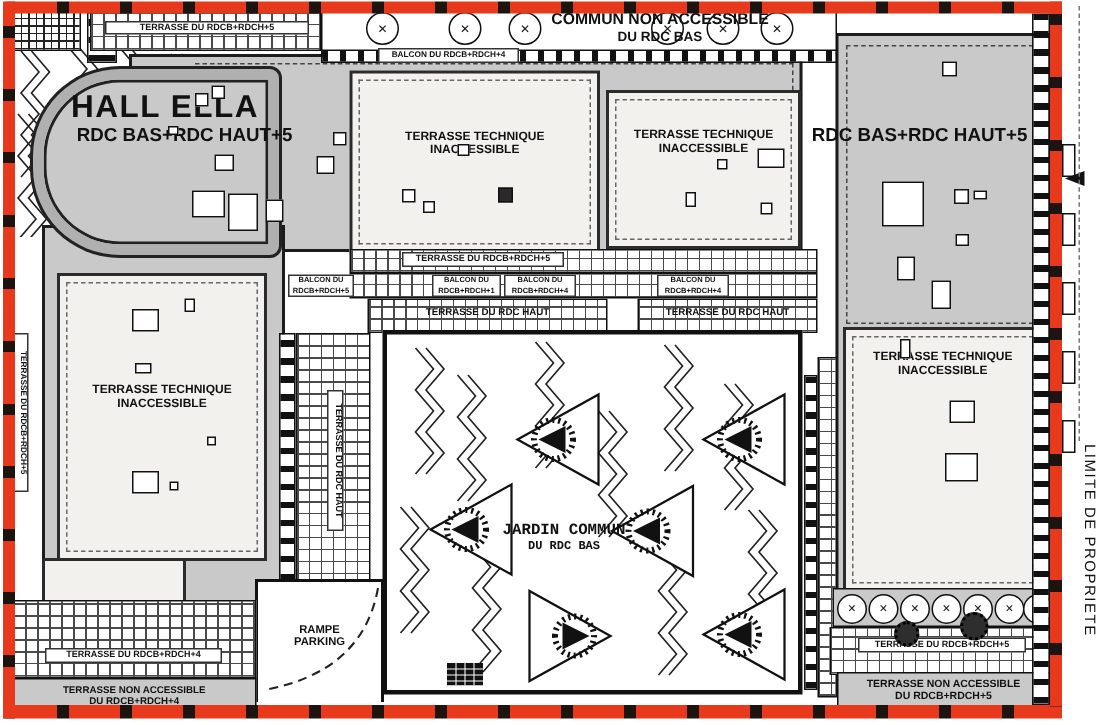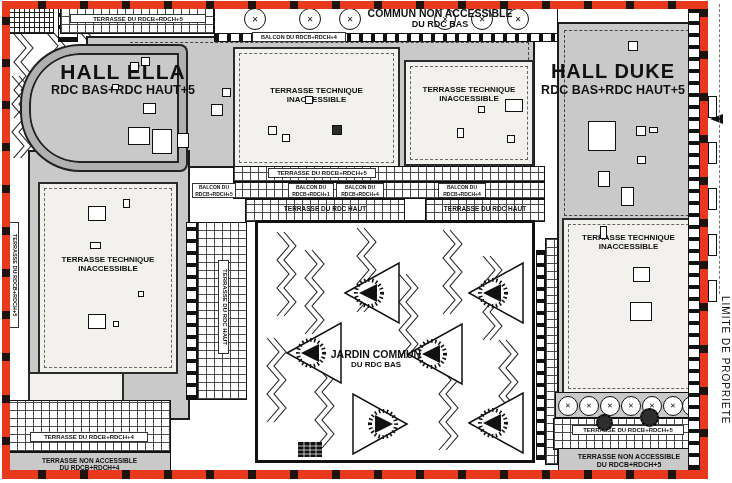--- a/index.html
+++ b/index.html
@@ -76,23 +76,22 @@
       <span>✕</span>
     </div>
   <div class="abs circ" style="left:507px;top:8px;width:22px;height:22px;">
       <span>✕</span>
     </div>
   <div class="abs lbl" style="left:355px;top:8px;width:170px;font-size:10.5px;">COMMUN NON ACCESSIBLE</div>
   <div class="abs lbl" style="left:375px;top:19px;width:130px;font-size:9px;">DU RDC BAS</div>
   <div class="abs ladder-h" style="left:214px;top:33px;width:344px;height:9px;"></div>
   <div class="abs chip" style="left:252px;top:32px;width:94px;height:10px;font-size:5.5px;line-height:9px;">BALCON DU RDCB+RDCH+4</div>
 
-  <div class="abs lbl" style="left:23px;top:60px;width:200px;font-size:21px;letter-spacing:1px;">HALL ELLA</div>
+  <div class="abs lbl" style="left:10px;top:60px;width:200px;font-size:21px;letter-spacing:1px;">HALL ELLA</div>
   <div class="abs lbl" style="left:13px;top:83px;width:220px;font-size:12.5px;">RDC BAS+RDC HAUT+5</div>
-  <div class="abs lbl" style="left:513px;top:60px;width:200px;font-size:20px;letter-spacing:1px;">HALL DUKE</div>
   <div class="abs lbl" style="left:503px;top:83px;width:220px;font-size:12.5px;">RDC BAS+RDC HAUT+5</div>
 
   <div class="abs panel" style="left:233px;top:47px;width:167px;height:122px;">
     <div class="pinner"></div>
     <div class="lbl" style="position:absolute;left:0;right:0;top:38px;font-size:8px;">
       <div>TERRASSE TECHNIQUE</div>
       <div>INACCESSIBLE</div>
     </div>
   </div>
   <div class="abs panel" style="left:404px;top:60px;width:130px;height:106px;">
@@ -210,26 +209,35 @@
       <use href="#treeB" transform="translate(234,67)"></use>
       <use href="#treeB" transform="translate(52,127)"></use>
       <use href="#treeB" transform="translate(173,128)"></use>
       <use href="#treeB" transform="translate(120,198) rotate(180)"></use>
       <use href="#treeB" transform="translate(234,197)"></use>
       <g>
         <rect x="37" y="216" width="24" height="15" fill="#111"></rect>
         <path d="M37,220 h24 M37,224 h24 M37,228 h24 M43,216 v15 M49,216 v15 M55,216 v15" stroke="#fff" stroke-width="0.7"></path>
       </g>
     </svg>
-    <div class="lbl" style="position:absolute;left:38px;top:126px;width:160px;font-size:10.5px;">
+    <div class="lbl" style="position:absolute;left:38px;top:126px;width:160px;font-size:10.5px;font-family:Liberation Mono, monospace;">
       <div>JARDIN COMMUN</div>
       <div style="font-size:8px;">DU RDC BAS</div>
     </div>
   </div>
 
+  <div class="abs" style="left:170px;top:386px;width:86px;height:82px;background:#fff;border:2.5px solid #111;border-bottom:none;box-sizing:border-box;">
+    <div class="lbl" style="position:absolute;left:0;right:0;top:28px;font-size:7.5px;">
+      <div>RAMPE</div>
+      <div>PARKING</div>
+    </div>
+    <svg style="position:absolute;left:0;top:0;" width="84" height="80" viewBox="0 0 84 80">
+      <path d="M80,4 Q70,60 4,72" stroke="#222" stroke-width="1.4" fill="none" stroke-dasharray="6,4"></path>
+    </svg>
+  </div>
 
   <div class="abs grid" style="left:8px;top:400px;width:163px;height:52px;"></div>
   <div class="abs chip" style="left:30px;top:432px;width:118px;height:10px;font-size:6px;line-height:9px;">TERRASSE DU RDCB+RDCH+4</div>
   <div class="abs" style="left:8px;top:452px;width:163px;height:26px;background:#c9c9c9;border:1.5px solid #111;box-sizing:border-box;">
     <div class="lbl" style="position:absolute;left:0;right:0;top:4px;font-size:6.5px;">
       <div>TERRASSE NON ACCESSIBLE</div>
       <div>DU RDCB+RDCH+4</div>
     </div>
   </div>
 

